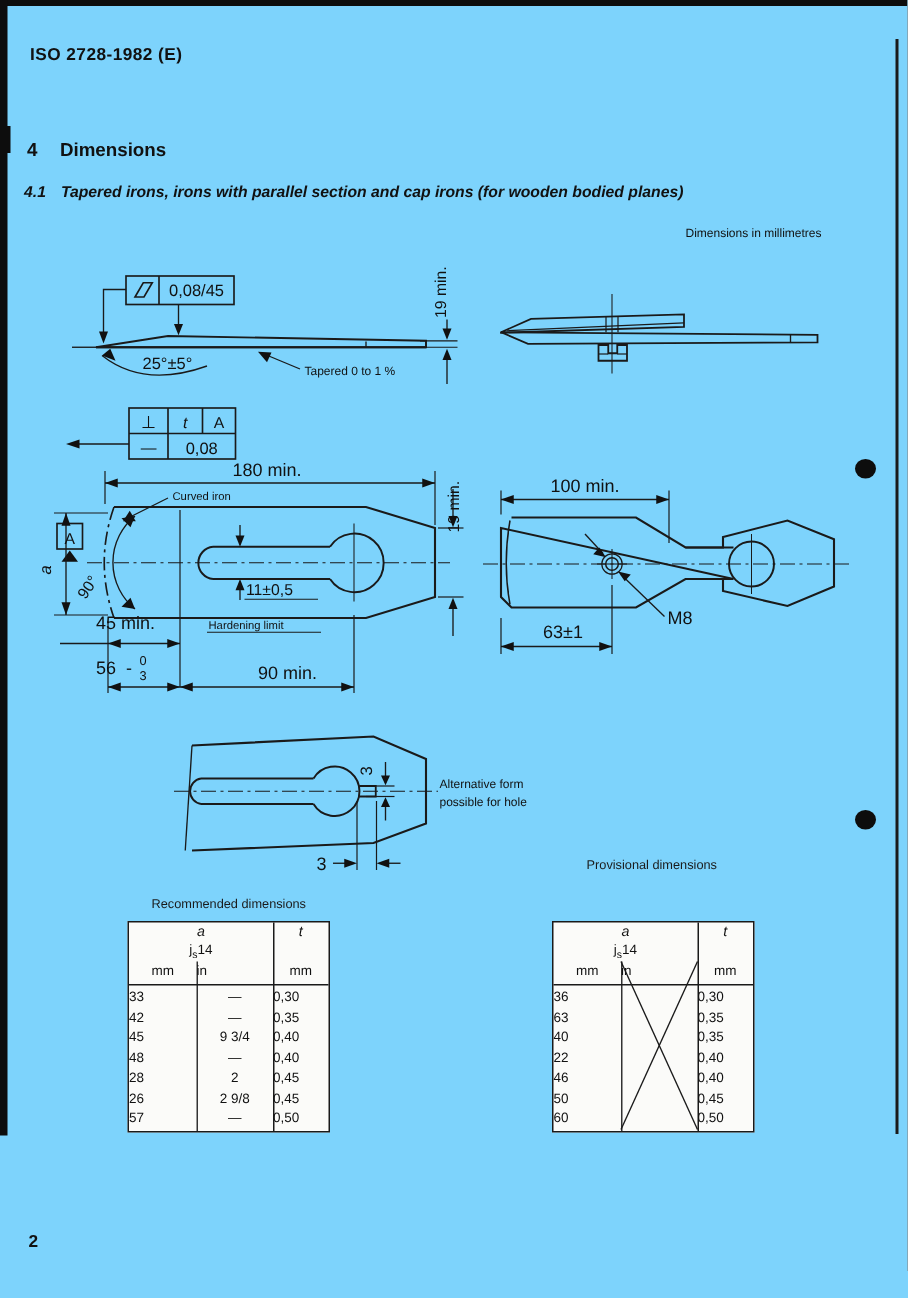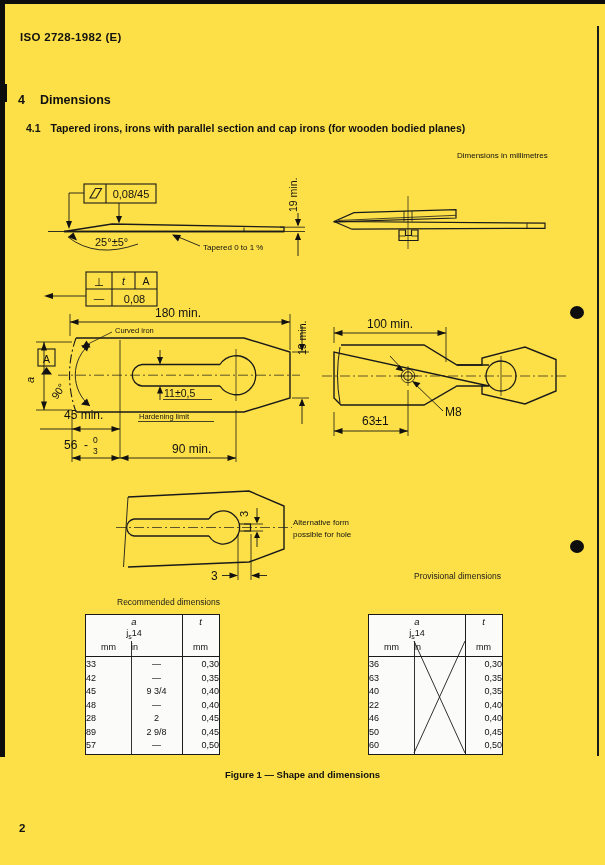--- a/index.html
+++ b/index.html
@@ -1,16 +1,16 @@
 <!DOCTYPE html>
 <html><head>
 <meta charset="utf-8">
 <style>
   html,body{margin:0;padding:0;background:#888;}
-  #page{position:relative;width:605px;height:865px;background:#fde047;overflow:hidden;
+  #page{position:relative;width:605px;height:865px;background:#7dd3fc;overflow:hidden;
         font-family:"Liberation Sans","DejaVu Sans",sans-serif;color:#111;}
   .abs{position:absolute;}
   .scan{background:#0d0d0d;}
   .h-iso{font-weight:bold;font-size:11.5px;letter-spacing:.3px;}
   .sec{font-weight:bold;font-size:12.5px;text-align:center;}
   .sec .num{display:inline-block;margin-right:15px;}
   .subsec{font-weight:bold;font-size:10.5px;}
   .subsec .num{display:inline-block;margin-right:10px;}
   .units{font-size:8px;}
   .caption{left:0;width:605px;text-align:center;font-weight:bold;font-size:9.5px;}
@@ -25,39 +25,39 @@
   .hdr-t{position:absolute;left:96px;width:37px;top:1px;text-align:center;font-style:italic;font-size:9.5px;}
   .hdr-js{position:absolute;left:0;width:96px;top:12.5px;text-align:center;font-size:9px;}
   .hdr-js sub{font-size:7px;}
   .u-mm1{position:absolute;left:0;width:45px;top:27px;text-align:center;}
   .u-in{position:absolute;left:45px;width:51px;top:27px;}
   .u-mm2{position:absolute;left:96px;width:37px;top:27px;text-align:center;}
   .tbody{position:absolute;left:0;top:43px;width:133px;}
   .trow{display:flex;height:13.55px;line-height:13.55px;}
   .trow .c1{width:45px;text-align:left;}
   .trow .c2{width:51px;text-align:center;}
-  .trow .c3{width:37px;text-align:right;}
+  .trow .c3{width:37px;text-align:left;}
 </style>
 </head>
 <body>
 
 <div id="page">
 
   <div class="abs scan" style="left:0;top:0;width:605px;height:4px;"></div>
   <div class="abs scan" style="left:0;top:0;width:5px;height:757px;"></div>
   <div class="abs scan" style="left:0;top:84px;width:7px;height:18px;"></div>
   <div class="abs" style="left:597px;top:26px;width:1.6px;height:730px;background:#1a1a1a;"></div>
   <div class="abs scan" style="left:570px;top:306px;width:14px;height:13px;border-radius:50%;"></div>
   <div class="abs scan" style="left:570px;top:540px;width:14px;height:13px;border-radius:50%;"></div>
 
   <div class="abs h-iso" style="left:20px;top:31px;">ISO 2728-1982 (E)</div>
   <div class="abs sec" style="left:18px;top:93px;">
     <span class="num">4</span><span>Dimensions</span>
   </div>
-  <div class="abs subsec" style="left:26px;top:122px;">
+  <div class="abs subsec" style="left:16px;top:122px;font-style:italic;">
     <span class="num">4.1</span><span>Tapered irons, irons with parallel section and cap irons (for wooden bodied planes)</span>
   </div>
   <div class="abs units" style="left:457px;top:151px;">Dimensions in millimetres</div>
 
   <svg class="abs" style="left:0;top:0;" width="605" height="865" viewBox="0 0 605 865">
 
     <g stroke="#1a1a1a" fill="none" stroke-width="1.1">
 
       <rect x="84" y="184" width="72" height="19"></rect>
       <line x1="106" y1="184" x2="106" y2="203"></line>
@@ -251,21 +251,21 @@
       <polygon points="238,575.5 229.5,572.5 229.5,578.5" fill="#111" stroke="none"></polygon>
       <line x1="267" y1="575.5" x2="253" y2="575.5" stroke-width="0.9"></line>
       <polygon points="251,575.5 259.5,572.5 259.5,578.5" fill="#111" stroke="none"></polygon>
     </g>
     <text transform="translate(248,517) rotate(-90)" font-size="11">3</text>
     <text x="211" y="580" font-size="12">3</text>
     <text x="293" y="525" font-size="8">Alternative form</text>
     <text x="293" y="537" font-size="8">possible for hole</text>
   </svg>
 
-  <div class="abs dtitle" style="left:102px;top:597px;">Recommended dimensions</div>
+  <div class="abs dtitle" style="left:86px;top:597px;">Recommended dimensions</div>
   <div class="dtable" style="left:85px;top:614px;">
     <div class="vl1"></div>
     <div class="vl2"></div>
     <div class="hl1"></div>
     <div class="hdr-a">a</div>
     <div class="hdr-t">t</div>
     <div class="hdr-js"><span>j</span><sub>s</sub><span>14</span></div>
     <div class="u-mm1">mm</div>
     <div class="u-in">in</div>
     <div class="u-mm2">mm</div>
@@ -289,33 +289,33 @@
           <span class="c1">48</span>
           <span class="c2">—</span>
           <span class="c3">0,40</span>
         </div>
       <div class="trow">
           <span class="c1">28</span>
           <span class="c2">2</span>
           <span class="c3">0,45</span>
         </div>
       <div class="trow">
-          <span class="c1">89</span>
+          <span class="c1">26</span>
           <span class="c2">2 9/8</span>
           <span class="c3">0,45</span>
         </div>
       <div class="trow">
           <span class="c1">57</span>
           <span class="c2">—</span>
           <span class="c3">0,50</span>
         </div>
     </div>
   </div>
 
-  <div class="abs dtitle" style="left:368px;top:571px;text-align:right;">Provisional dimensions</div>
+  <div class="abs dtitle" style="left:368px;top:571px;">Provisional dimensions</div>
   <div class="dtable" style="left:368px;top:614px;">
     <div class="vl1"></div>
     <div class="vl2"></div>
     <div class="hl1"></div>
     <div class="hdr-a">a</div>
     <div class="hdr-t">t</div>
     <div class="hdr-js"><span>j</span><sub>s</sub><span>14</span></div>
     <div class="u-mm1">mm</div>
     <div class="u-in">in</div>
     <div class="u-mm2">mm</div>
@@ -355,16 +355,15 @@
           <span class="c2"></span>
           <span class="c3">0,50</span>
         </div>
     </div>
     <svg style="position:absolute;left:0;top:0;" width="133" height="139">
       <line x1="45" y1="26" x2="96" y2="138" stroke="#1a1a1a" stroke-width="0.9"></line>
       <line x1="96" y1="26" x2="45" y2="138" stroke="#1a1a1a" stroke-width="0.9"></line>
     </svg>
   </div>
 
-  <div class="abs caption" style="top:769px;">Figure 1 — Shape and dimensions</div>
   <div class="abs pageno" style="left:19px;top:822px;">2</div>
 
 </div>
 
 </body></html>

